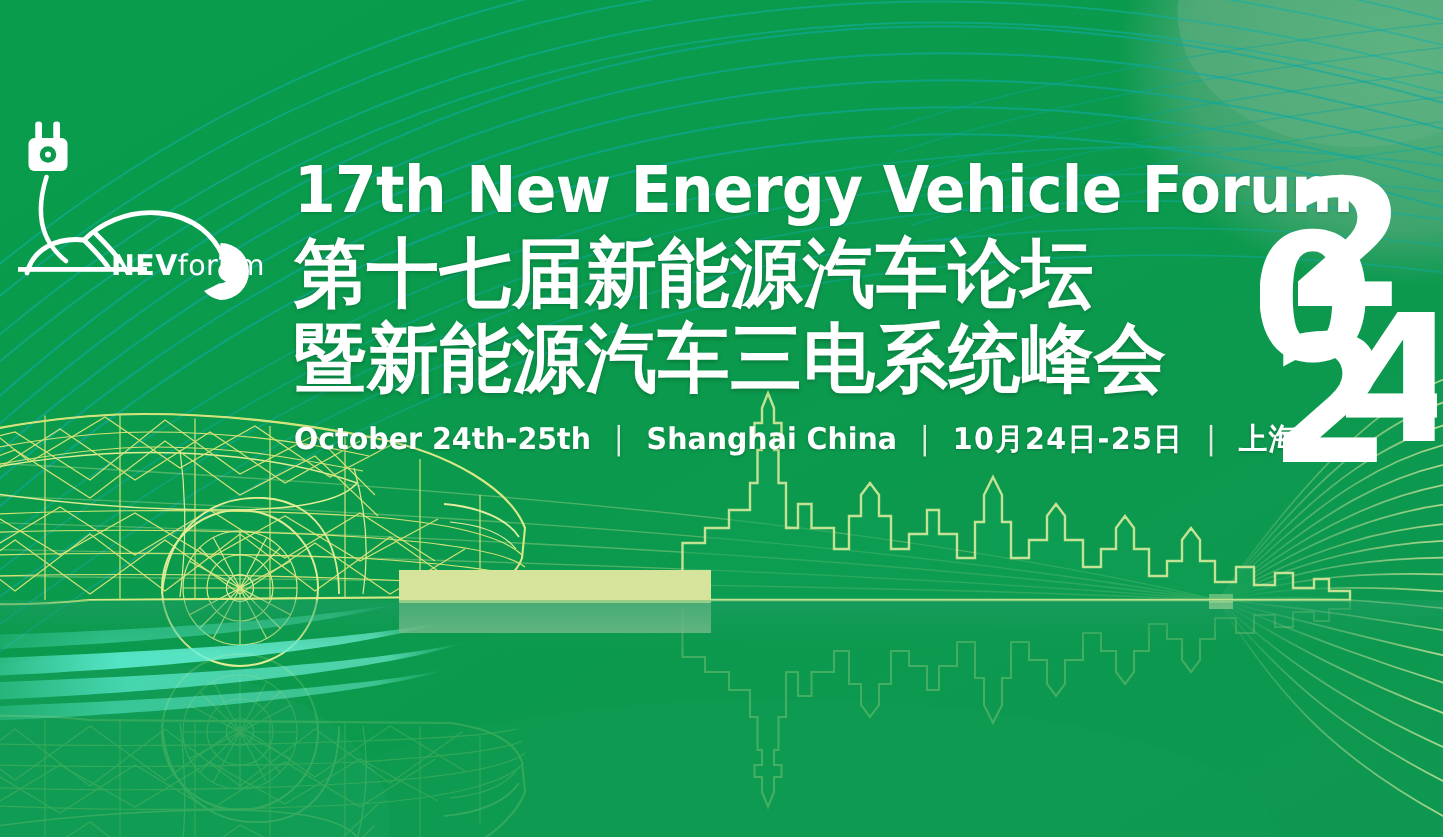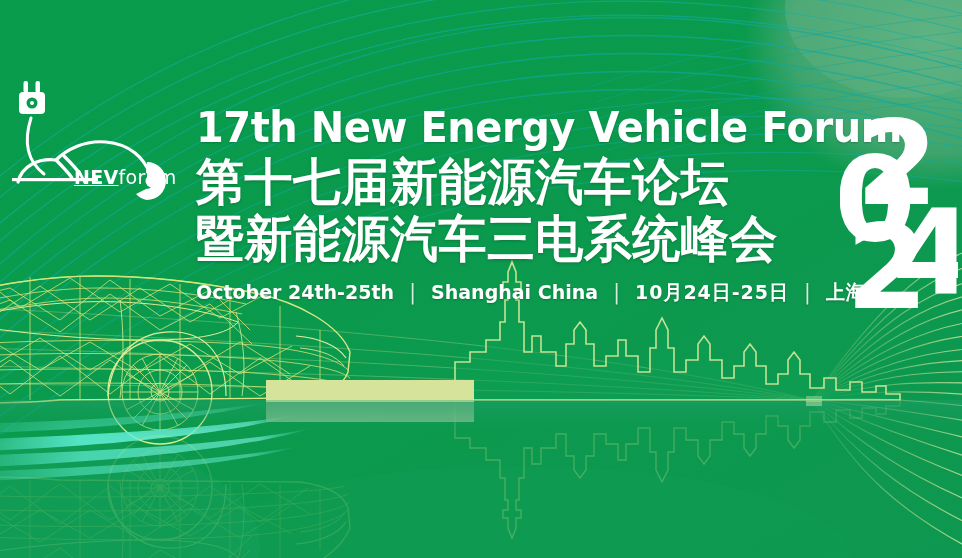--- a/index.html
+++ b/index.html
@@ -72,21 +72,21 @@
 
   
   #logo { position:absolute; left:4px; top:78px; width:178px; height:132px; z-index:42; }
   #logo svg { display:block; }
   #logo-word {
     position:absolute; left:70px; top:88px;
     font-family:"DejaVu Sans", sans-serif;
     font-size:19px; color:#ffffff;
     letter-spacing:.3px;
   }
-  #logo-word b { font-weight:bold;text-decoration:underline; }
+  #logo-word b { font-weight:bold; }
   #logo-word i { font-style:normal; font-weight:normal; }
 
   
   #year-mark { position:absolute; left:840px; top:108px; width:118px; height:205px; z-index:41; }
 </style>
 </head>
 <body>
 
 <div id="banner">
 

